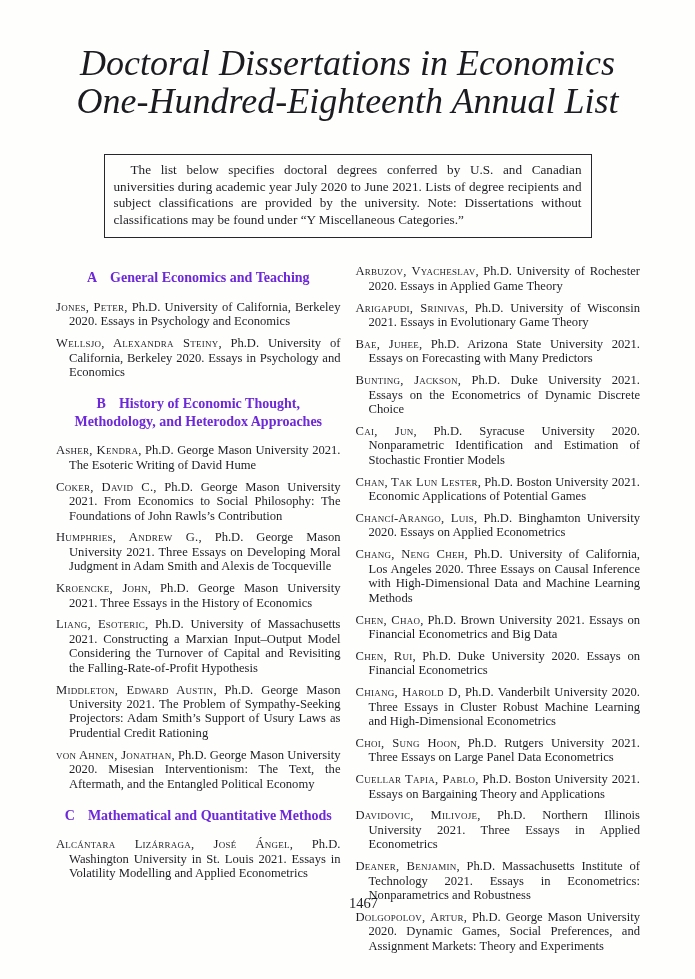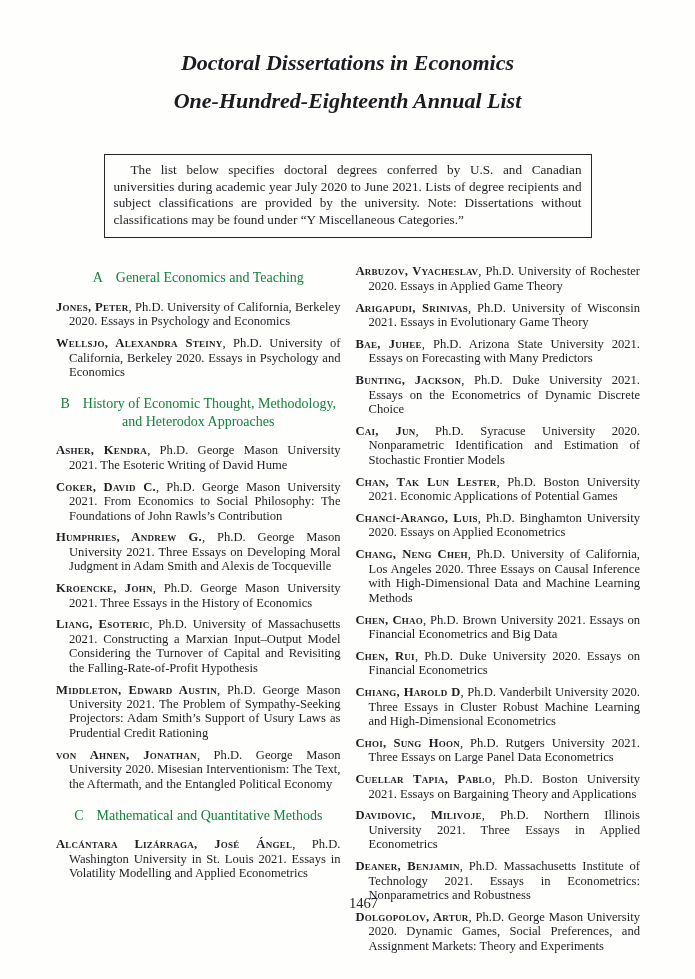--- a/index.html
+++ b/index.html
@@ -9,22 +9,22 @@
     margin:0 auto;
     background:#fefefd;
     color:#1e1e23;
     font-family:"Liberation Serif","DejaVu Serif",serif;
     overflow:hidden;
   }
   .doc-title {
     margin:44px 30px 0;
     text-align:center;
     font-style:italic;
-    font-weight:bold;
-    font-size:22px;
+    font-weight:normal;
+    font-size:36px;
     line-height:38px;
     color:#1b1b20;
   }
   .notice-box {
     box-sizing:border-box;
     width:488px;
     margin:34px auto 0;
     border:1.5px solid #26262b;
     padding:7px 9px 9px 9px;
   }
@@ -39,37 +39,36 @@
     display:flex;
     margin:26px 55px 0 56px;
     gap:15px;
   }
   .col { flex:1 1 0; min-width:0; }
   .section-heading {
     margin:16px 0 13px;
     text-align:center;
     font-size:14px;
     line-height:17.5px;
-    font-weight:normal;
-    color:#15803d;
+    font-weight:bold;
+    color:#6d28d9;
   }
   .col .section-heading:first-child { margin-top:5px; }
   .sec-letter { margin-right:13px; }
   .entry {
     margin:0 0 7.5px;
     padding-left:13px;
     text-indent:-13px;
     font-size:12.6px;
     line-height:14.4px;
     text-align:justify;
   }
   .author-name {
     font-variant:small-caps;
     letter-spacing:0.25px;
-    font-weight:bold;
   }
   .page-number {
     position:absolute;
     top:895px; left:16px;
     width:100%;
     text-align:center;
     font-size:14.5px;
     color:#1d1d22;
   }
   .jstor-footer {

